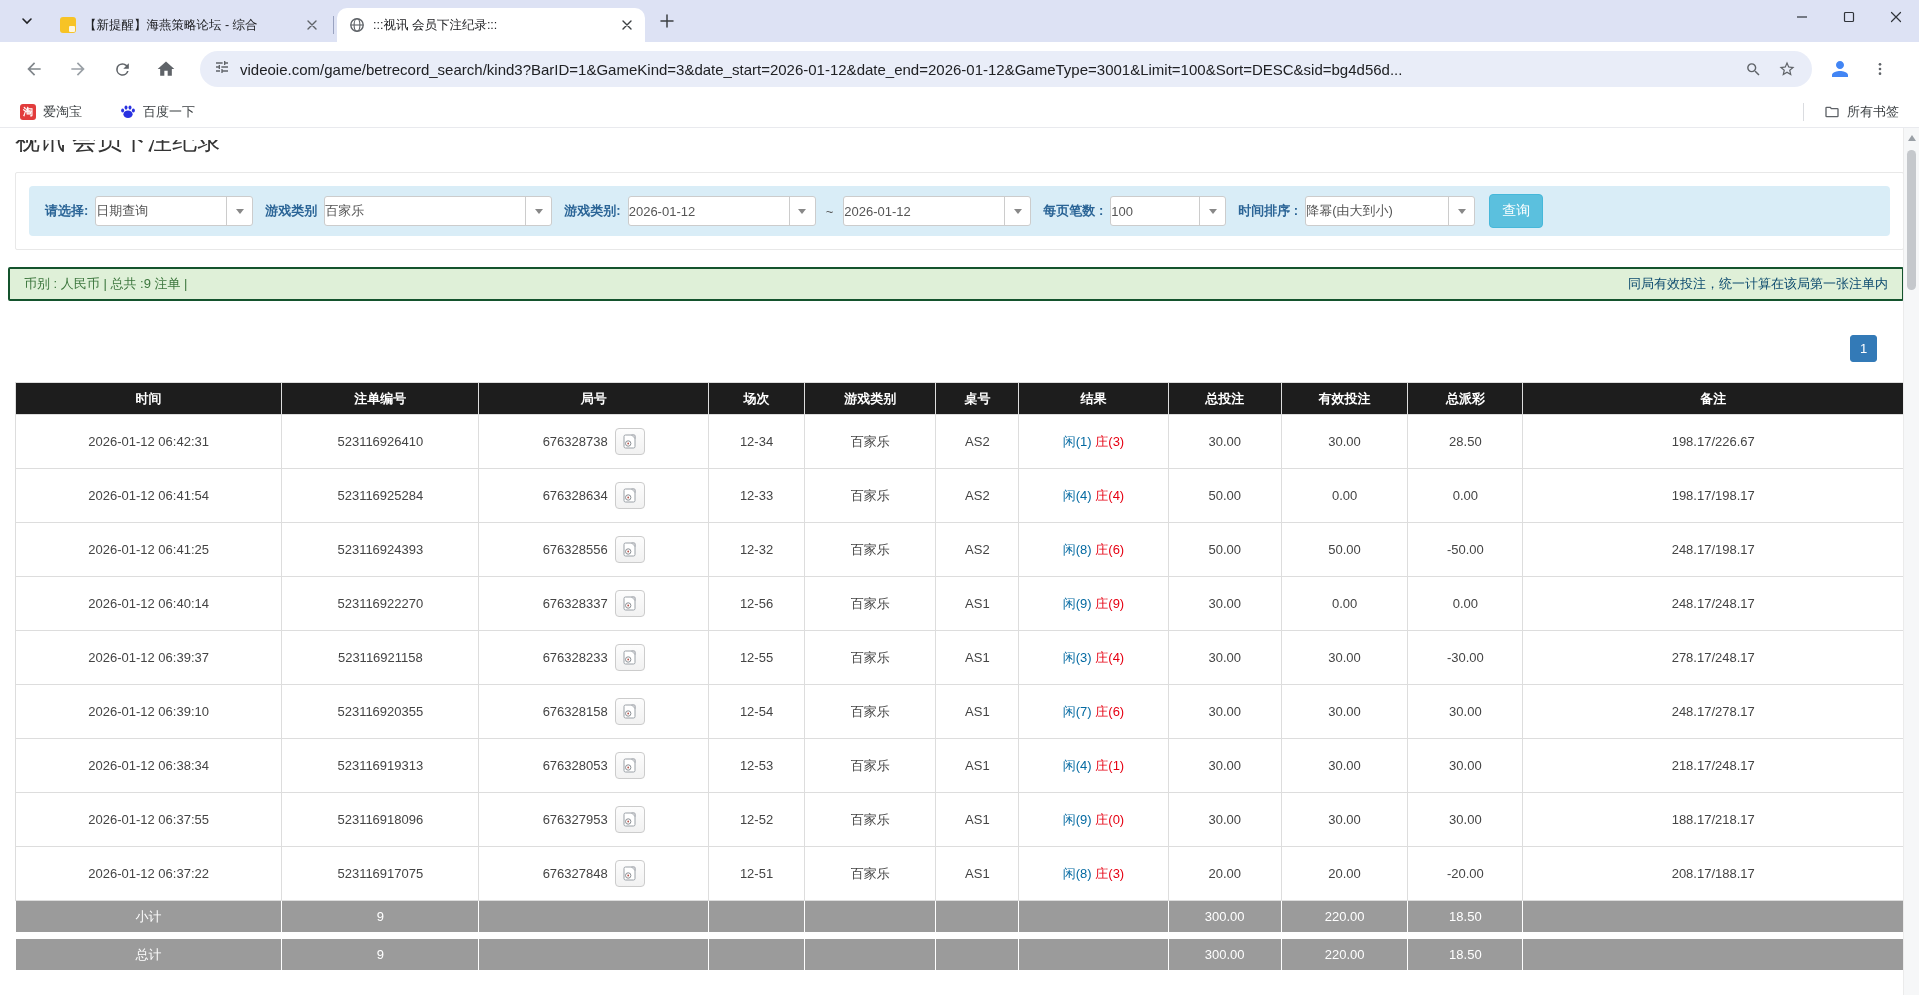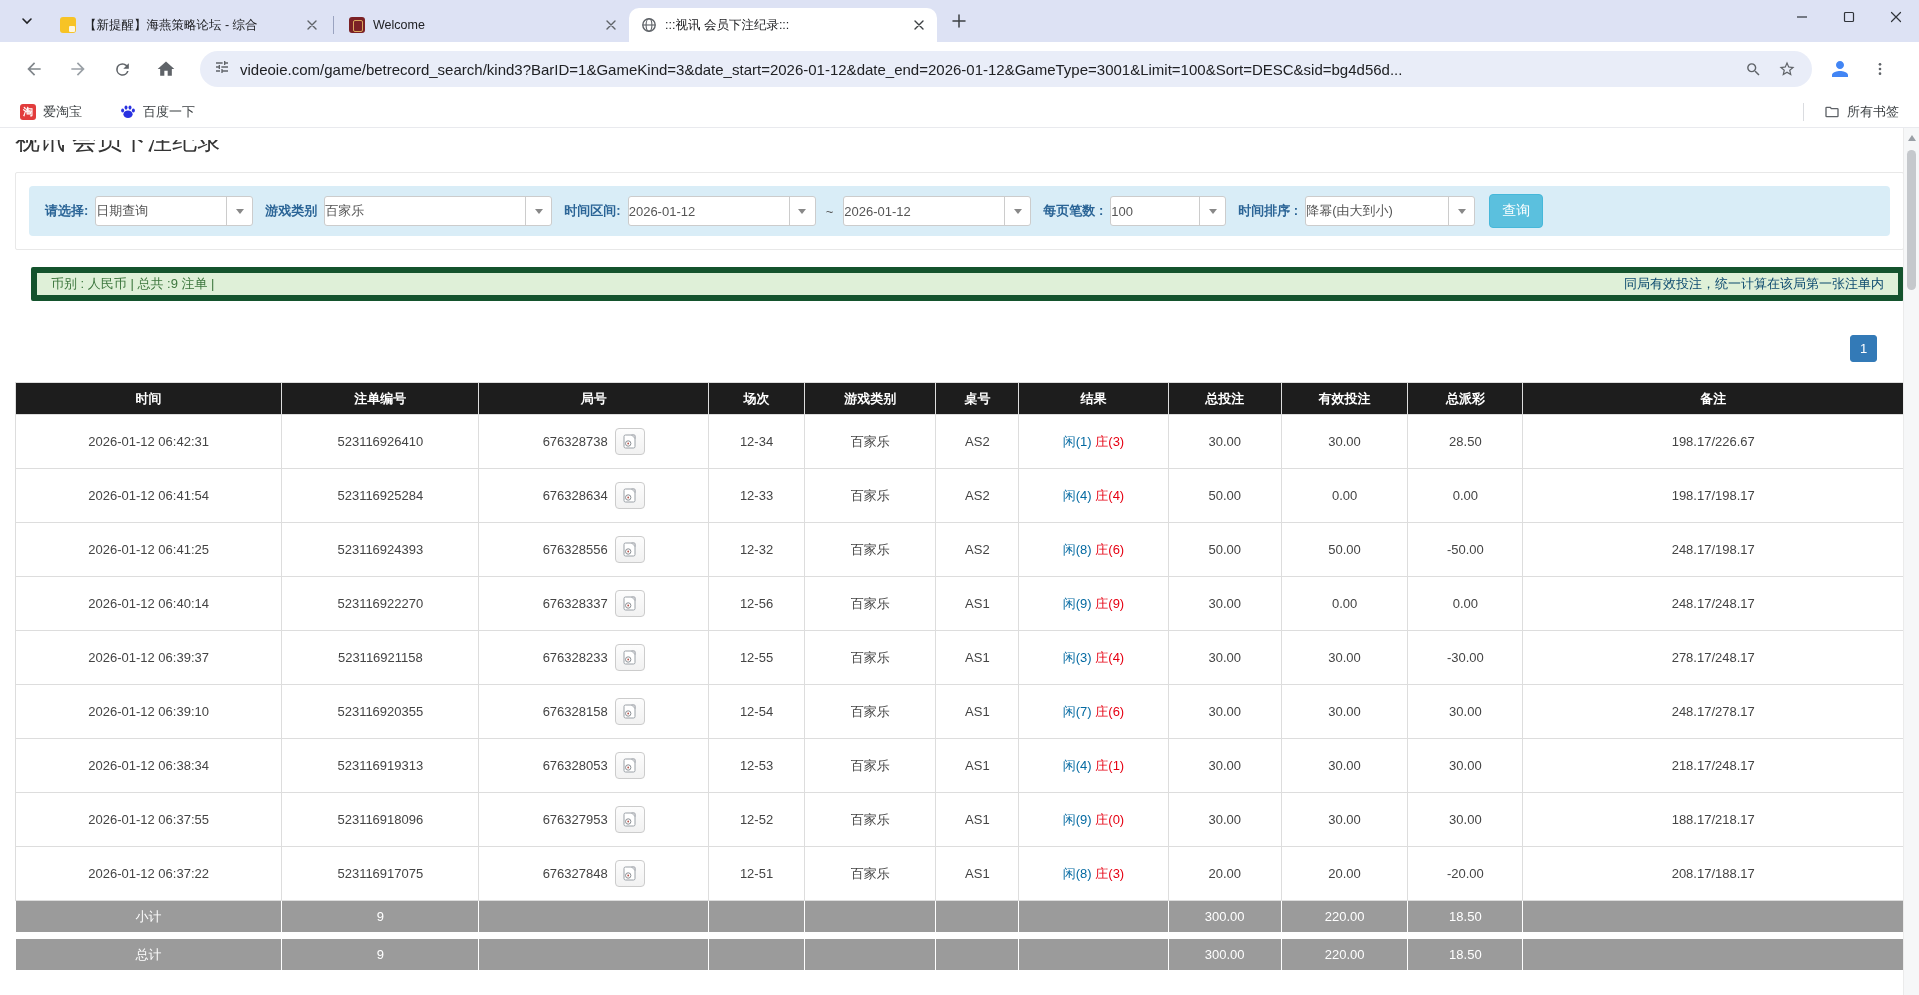--- a/index.html
+++ b/index.html
@@ -52,21 +52,21 @@
   .f-label { color:#2a6496; font-weight:bold; font-size:13px; white-space:nowrap; margin-right:7px; }
   .sel { background:#fff; border:1px solid #ccc; border-radius:3px; height:30px; display:flex; align-items:stretch; margin-right:12px; }
   .sel-text { flex:1; display:flex; align-items:center; font-size:13px; color:#555; white-space:nowrap; overflow:hidden; }
   .sel-arrow { width:26px; border-left:1px solid #ccc; display:flex; align-items:center; justify-content:center; }
   .caret { width:0; height:0; border-left:4px solid transparent; border-right:4px solid transparent; border-top:5px solid #888; }
   .w-select { width:158px; } .w-game { width:228px; } .w-date { width:188px; }
   .w-per { width:116px; } .w-sort { width:170px; }
   .tilde { color:#555; font-size:13px; margin:0 10px 0 -2px; }
   .btn-search { background:#5bc0de; border:1px solid #46b8da; color:#fff; border-radius:4px; height:34px; width:54px; display:flex; align-items:center; justify-content:center; font-size:14px; margin-left:2px; }
 
-  .summary-bar { margin:17px 15px 0 31px; background:#dff0d8; border:6px solid #14532d; border-radius:2px; height:34px; display:flex; align-items:center; justify-content:space-between; padding:0 14px; }
+  .summary-bar { margin:17px 15px 0 8px; background:#dff0d8; border:2px solid #14532d; border-radius:2px; height:34px; display:flex; align-items:center; justify-content:space-between; padding:0 14px; }
   .summary-left { color:#3c763d; font-size:13px; }
   .summary-right { color:#0c4a6e; font-size:13px; }
 
   .pagination-row { margin:34px 42px 0 0; display:flex; justify-content:flex-end; }
   .page-btn { min-width:27px; height:27px; background:#337ab7; border:1px solid #337ab7; border-radius:3px; color:#fff; font-size:13px; display:flex; align-items:center; justify-content:center; }
 
   .bet-table-wrap { margin:20px 15px 0 15px; }
   table.bet { width:100%; border-collapse:collapse; table-layout:fixed; text-align:center; }
   table.bet thead th { background:#1d1d1d; color:#fff; font-size:13px; font-weight:bold; height:32px; border:1px solid #ddd; }
   table.bet tbody td { background:#fff; color:#444; font-size:13px; height:54px; border:1px solid #ddd; overflow:hidden; white-space:nowrap; }
@@ -101,29 +101,20 @@
       <span class="tab-title">【新提醒】海燕策略论坛 - 综合</span>
       <span class="tab-close">
         <svg width="10" height="10" viewBox="0 0 10 10">
             <path d="M1 1l8 8M9 1l-8 8" stroke="#5f6368" stroke-width="1.4" stroke-linecap="round"></path>
           </svg>
       </span>
     </div>
 
     <div class="tab-divider"></div>
 
-    <div class="tab inactive tab-w2">
-      <span class="favicon fav-welcome"></span>
-      <span class="tab-title">Welcome</span>
-      <span class="tab-close">
-        <svg width="10" height="10" viewBox="0 0 10 10">
-            <path d="M1 1l8 8M9 1l-8 8" stroke="#5f6368" stroke-width="1.4" stroke-linecap="round"></path>
-          </svg>
-      </span>
-    </div>
 
     <div class="tab active tab-w3">
       <span class="favicon">
         <svg width="16" height="16" viewBox="0 0 16 16">
             <circle cx="8" cy="8" r="6.2" fill="none" stroke="#5f6368" stroke-width="1.4"></circle>
             <ellipse cx="8" cy="8" rx="2.9" ry="6.2" fill="none" stroke="#5f6368" stroke-width="1.1"></ellipse>
             <line x1="1.8" y1="8" x2="14.2" y2="8" stroke="#5f6368" stroke-width="1.1"></line>
           </svg>
       </span>
       <span class="tab-title">:::视讯 会员下注纪录:::</span>
@@ -262,21 +253,21 @@
         </div>
 
         <span class="f-label">游戏类别</span>
         <div class="sel w-game">
           <span class="sel-text">百家乐</span>
           <span class="sel-arrow">
               <span class="caret"></span>
             </span>
         </div>
 
-        <span class="f-label">时间区间:</span>
+        <span class="f-label">游戏类别:</span>
         <div class="sel w-date">
           <span class="sel-text">2026-01-12</span>
           <span class="sel-arrow">
               <span class="caret"></span>
             </span>
         </div>
         <span class="tilde">~</span>
         <div class="sel w-date">
           <span class="sel-text">2026-01-12</span>
           <span class="sel-arrow">

